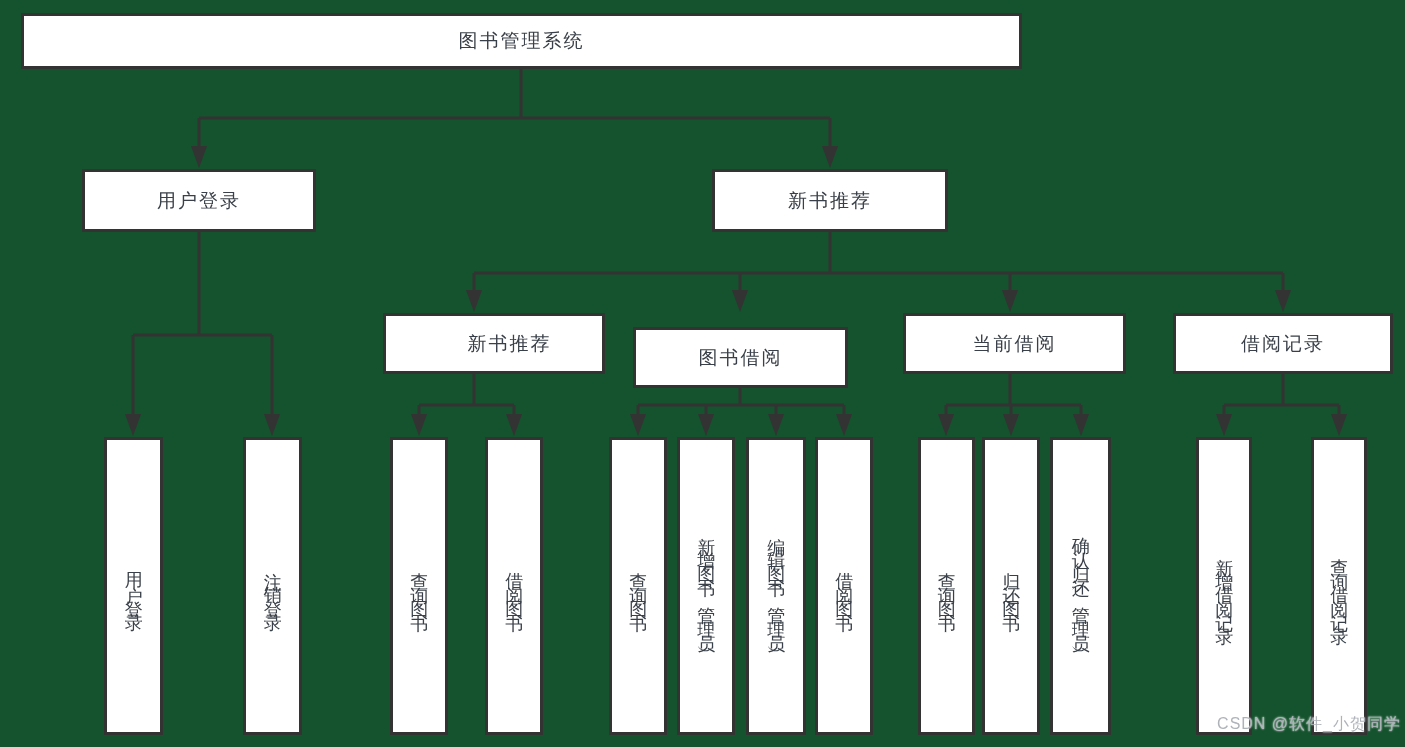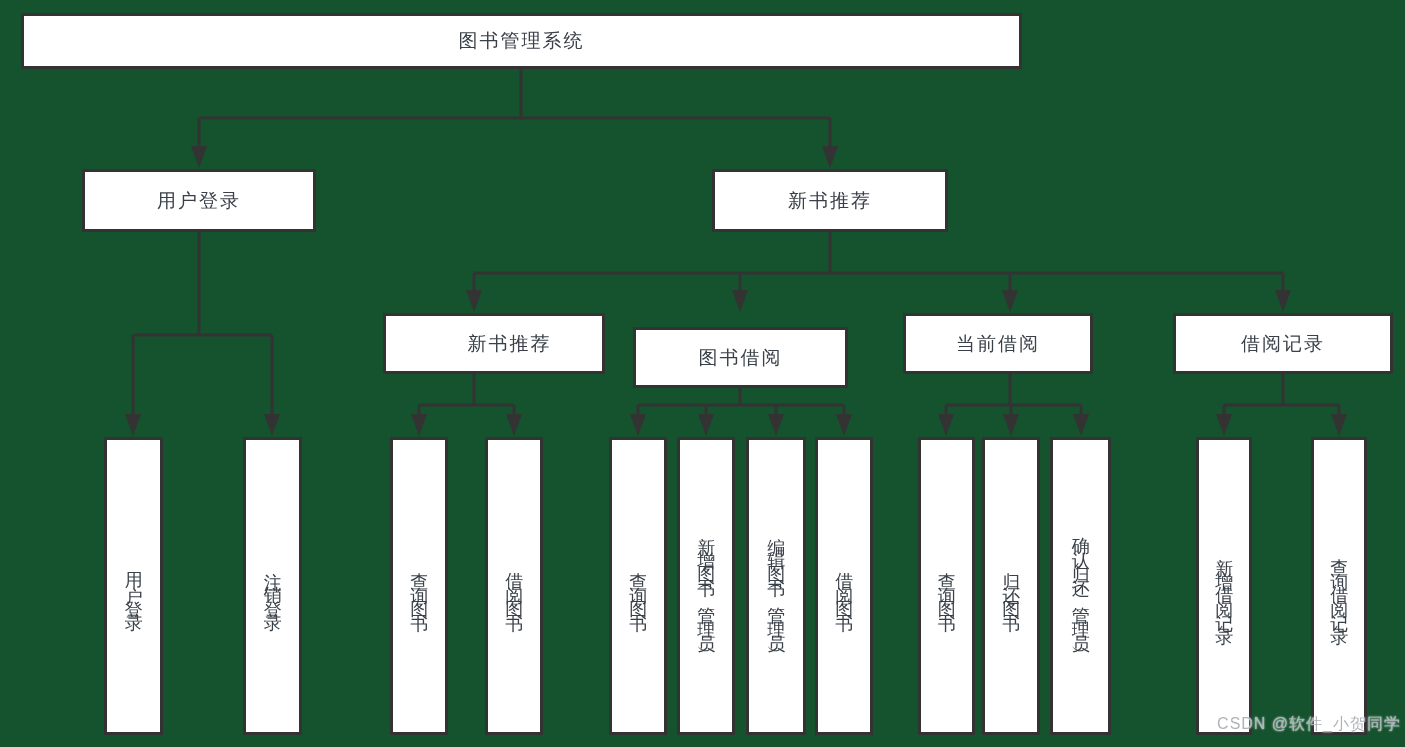--- a/index.html
+++ b/index.html
@@ -85,21 +85,21 @@
   <div class="node" style="left:712px;top:169px;width:236px;height:63px;">
     <span class="h-label">新书推荐</span>
   </div>
 
   <div class="node" style="left:383px;top:313px;width:222px;height:61px;padding-left:31px;">
     <span class="h-label">新书推荐</span>
   </div>
   <div class="node" style="left:633px;top:313px;width:215px;height:61px;margin-top:14px;">
     <span class="h-label">图书借阅</span>
   </div>
-  <div class="node" style="left:903px;top:313px;width:190px;height:61px;">
+  <div class="node" style="left:903px;top:313px;width:223px;height:61px;">
     <span class="h-label">当前借阅</span>
   </div>
   <div class="node" style="left:1173px;top:313px;width:220px;height:61px;">
     <span class="h-label">借阅记录</span>
   </div>
 
   <div class="node leaf" style="left:104px;top:437px;width:59px;height:298px;">
     <span>用户登录</span>
   </div>
   <div class="node leaf" style="left:243px;top:437px;width:59px;height:298px;">

